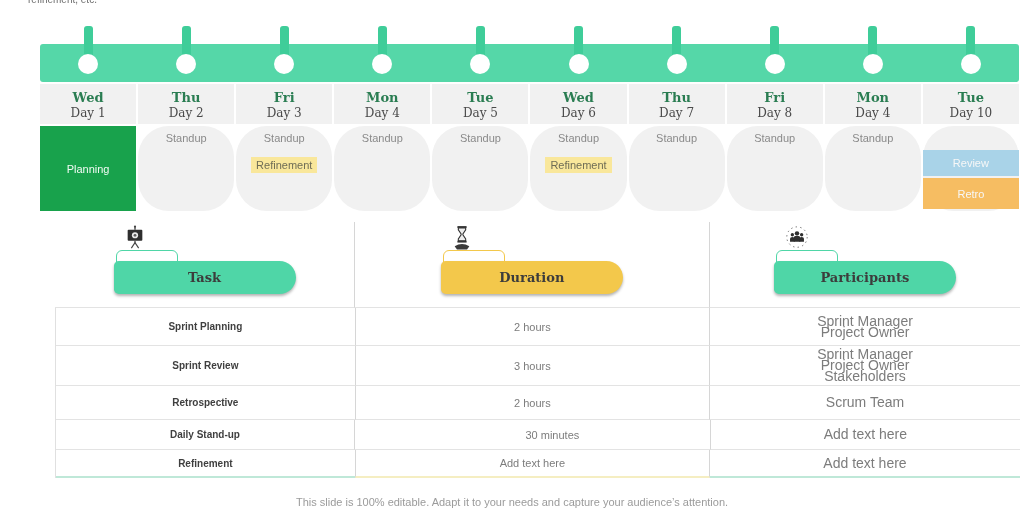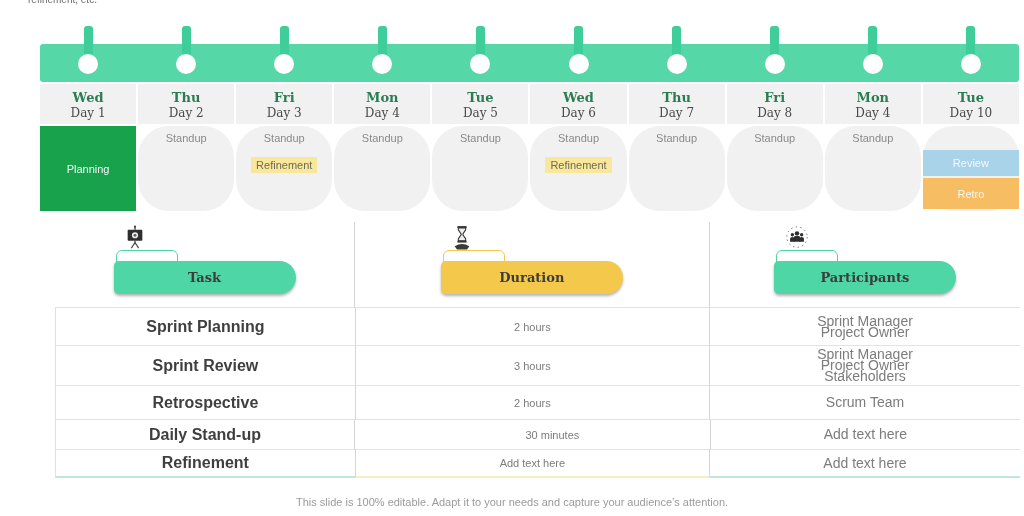--- a/index.html
+++ b/index.html
@@ -55,21 +55,21 @@
             display:flex; align-items:center; justify-content:center;
             font-family:"DejaVu Serif", serif; font-weight:bold; font-size:13px; color:#3c3c3c;
             box-shadow:0 2px 3px rgba(0,0,0,0.3); }
   .tab { position:absolute; left:2px; top:-11px; width:62px; height:20px; z-index:1;
          background:#ffffff; border:1px solid #888; border-radius:6px 6px 0 0; }
   .hdr-icon { position:absolute; left:10px; top:-36px; z-index:3; }
   .tbody { border-left:1px solid #e0e0e0; }
   .tr { display:flex; }
   .td { display:flex; flex-direction:column; align-items:center; justify-content:center;
         text-align:center; border-bottom:1px solid #e3e3e3; }
-  .task { font-weight:bold; font-size:16px; color:#3f3f3f; }
+  .task { font-weight:bold; font-size:10px; color:#3f3f3f; }
   .val  { font-size:11px; color:#7c7c7c; }
   .pline { font-size:14px; color:#7c7c7c; line-height:11px; }
 
   .footer { position:absolute; top:496px; left:0; width:100%; text-align:center;
             font-size:11px; color:#9b9b9b; }
 </style>
 </head>
 <body>
 
 <div>

